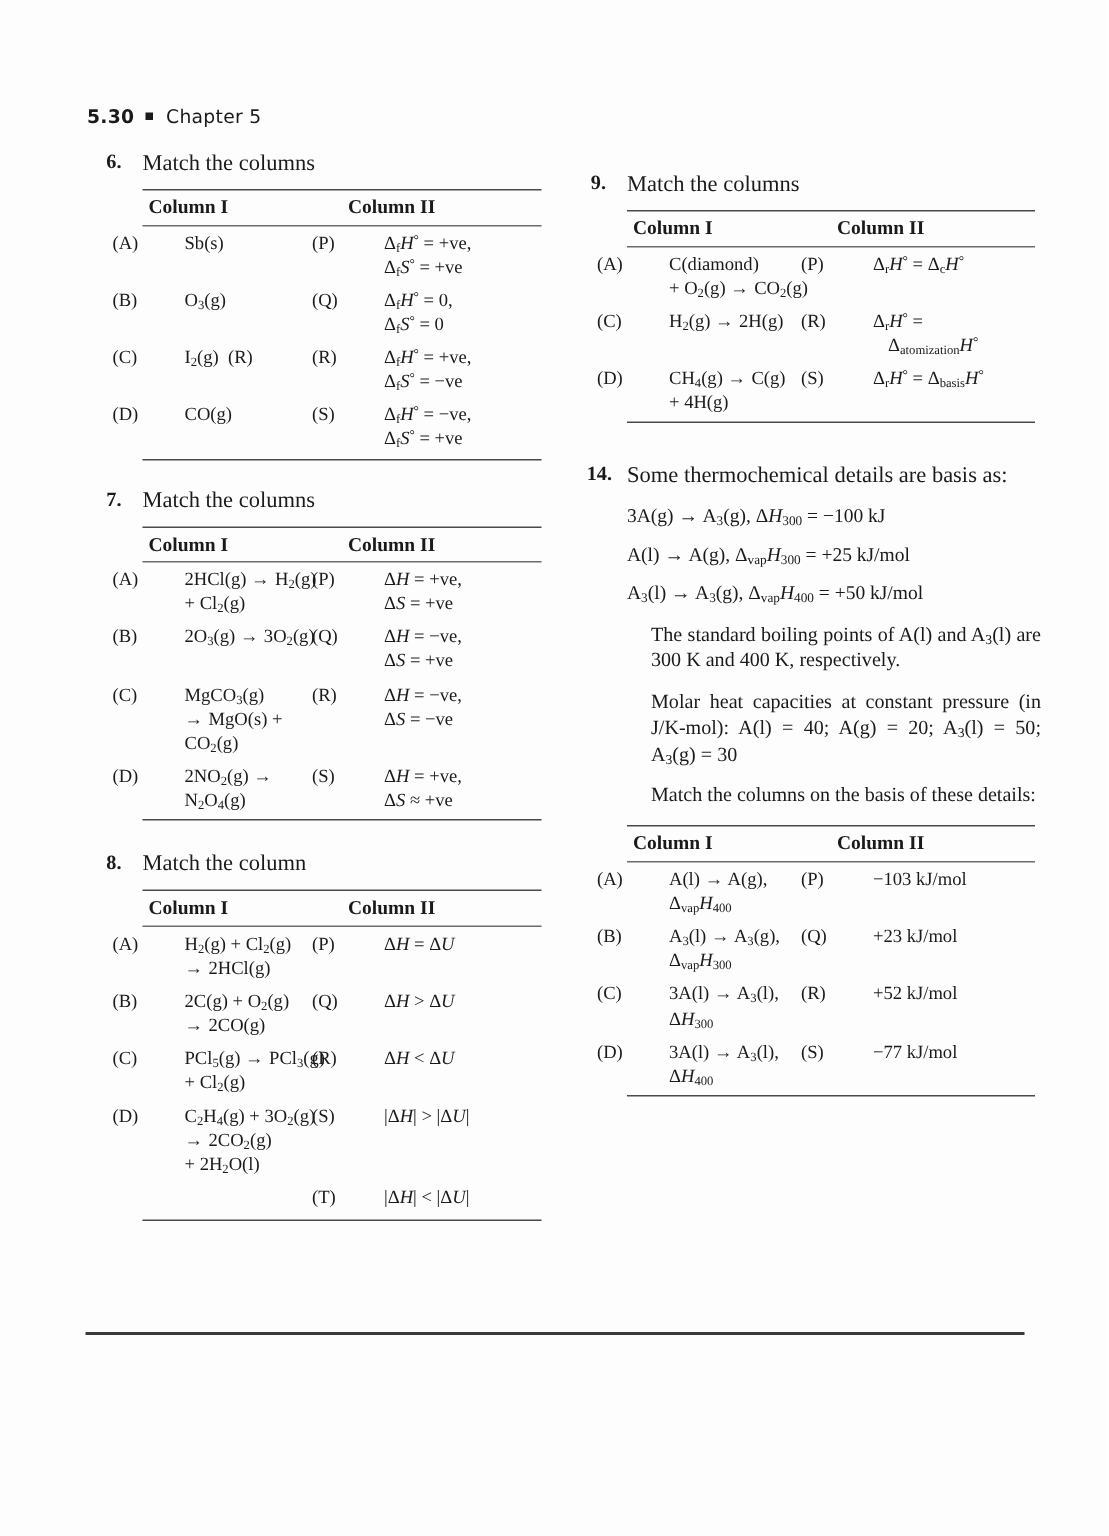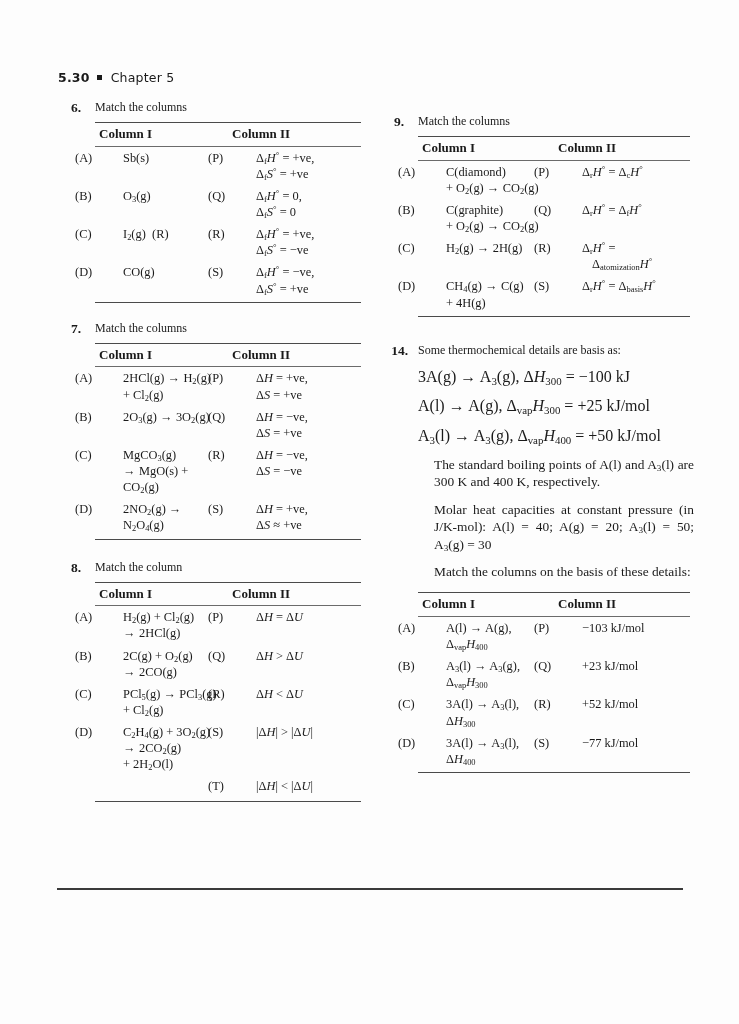--- a/index.html
+++ b/index.html
@@ -60,21 +60,21 @@
     width: 26px;
     text-align: right;
     font-weight: bold;
     font-size: 13.5px;
   }
   .qbody {
     margin-left: 40px;
     font-size: 13.5px;
     line-height: 1.27;
   }
-  .qtitle { font-size: 12px; }
+  .qtitle { font-size: 15px; }
 
   
   table.match {
     border-collapse: collapse;
     width: 266px;
     margin-top: 7px;
     font-size: 12.4px;
     table-layout: fixed;
   }
   .col-right table.match { width: 272px; }
@@ -113,21 +113,21 @@
   td.c2 { width: 47%; }
   .col-right td.c1 { width: 51%; }
   .col-right td.c2 { width: 49%; }
 
   
   .it  { font-style: italic; }
   sub  { font-size: 68%; vertical-align: -0.25em; line-height: 0; }
   .deg { font-size: 72%; vertical-align: 0.40em; line-height: 0; }
   .arw { letter-spacing: .5px; }
 
-  .eqline { margin: 9px 0 0 0; font-size: 16px; }
+  .eqline { margin: 9px 0 0 0; font-size: 13px; }
   .para   { margin: 10px 0 0 16px; font-size: 13.4px; line-height: 1.30; text-align: justify; }
 
   
   .footrule {
     position: absolute;
     left: 57px;
     right: 56px;
     top: 888px;
     height: 0;
     border-top: 2.2px solid #3a3a3a;
@@ -328,29 +328,20 @@
             </tr>
           </thead>
           <tbody>
             <tr>
               <td class="c1">
                 <span class="cellwrap"><span class="lbl">(A)</span>C(diamond)</span>
                 <span class="cont">+ O<sub>2</sub>(g) <span class="arw">→</span> CO<sub>2</sub>(g)</span>
               </td>
               <td class="c2">
                 <span class="cellwrap"><span class="lbl">(P)</span>Δ<sub>r</sub><span class="it">H</span><span class="deg">°</span> = Δ<sub>c</sub><span class="it">H</span><span class="deg">°</span></span>
-              </td>
-            </tr>
-            <tr>
-              <td class="c1">
-                <span class="cellwrap"><span class="lbl">(B)</span>C(graphite)</span>
-                <span class="cont">+ O<sub>2</sub>(g) <span class="arw">→</span> CO<sub>2</sub>(g)</span>
-              </td>
-              <td class="c2">
-                <span class="cellwrap"><span class="lbl">(Q)</span>Δ<sub>r</sub><span class="it">H</span><span class="deg">°</span> = Δ<sub>f</sub><span class="it">H</span><span class="deg">°</span></span>
               </td>
             </tr>
             <tr>
               <td class="c1">
                 <span class="cellwrap"><span class="lbl">(C)</span>H<sub>2</sub>(g) <span class="arw">→</span> 2H(g)</span>
               </td>
               <td class="c2">
                 <span class="cellwrap"><span class="lbl">(R)</span>Δ<sub>r</sub><span class="it">H</span><span class="deg">°</span> =</span>
                 <span class="cont" style="padding-left:34px;">Δ<sub>atomization</sub><span class="it">H</span><span class="deg">°</span></span>
               </td>

